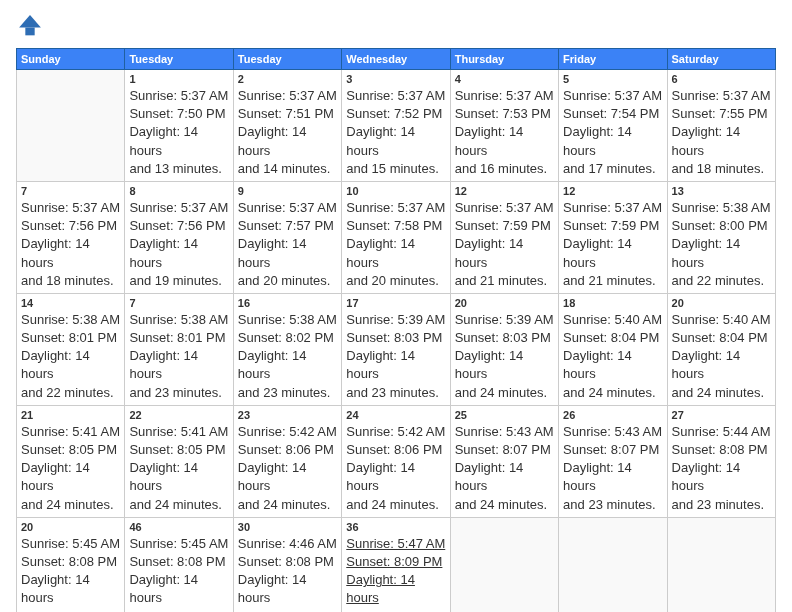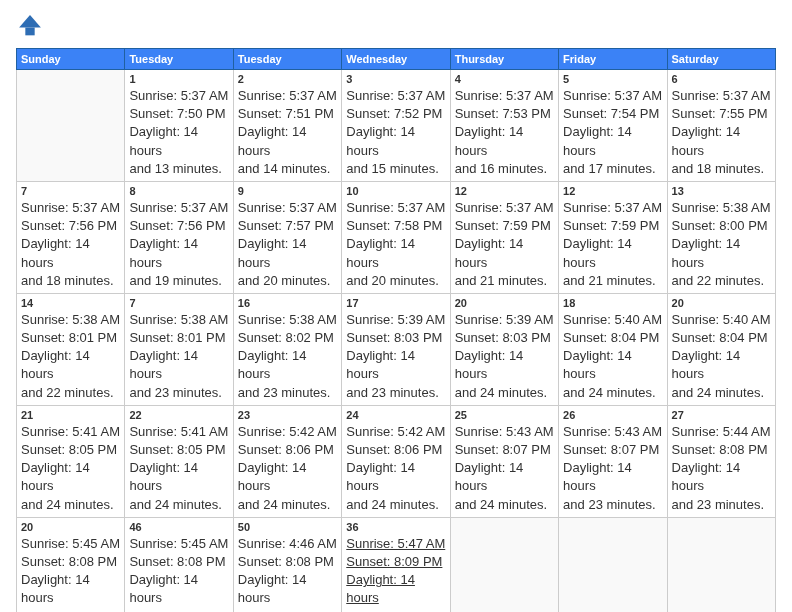--- a/index.html
+++ b/index.html
@@ -328,21 +328,21 @@
 and 23 minutes.</div>
           </td>
           <td>
             <span class="day-num">46</span>
             <div class="day-info" style="white-space: pre-line;">Sunrise: 5:45 AM
 Sunset: 8:08 PM
 Daylight: 14 hours
 and 22 minutes.</div>
           </td>
           <td>
-            <span class="day-num">50</span>
+            <span class="day-num">30</span>
             <div class="day-info" style="white-space: pre-line;">Sunrise: 4:46 AM
 Sunset: 8:08 PM
 Daylight: 14 hours
 and 22 minutes.</div>
           </td>
           <td>
             <span class="day-num">36</span>
             <div class="day-info" style="white-space: pre-line; text-decoration: underline;">Sunrise: 5:47 AM
 Sunset: 8:09 PM
 Daylight: 14 hours

